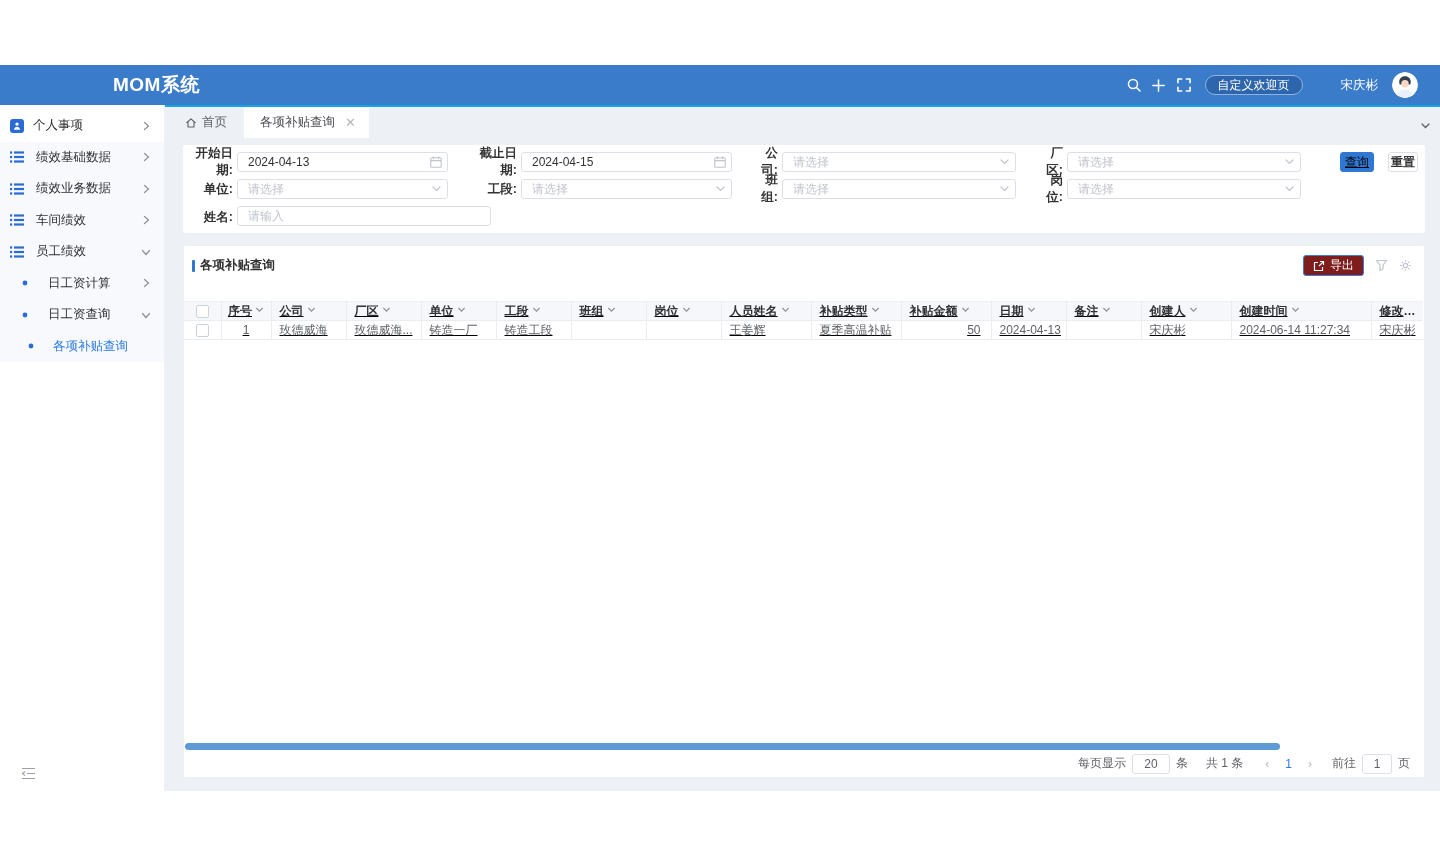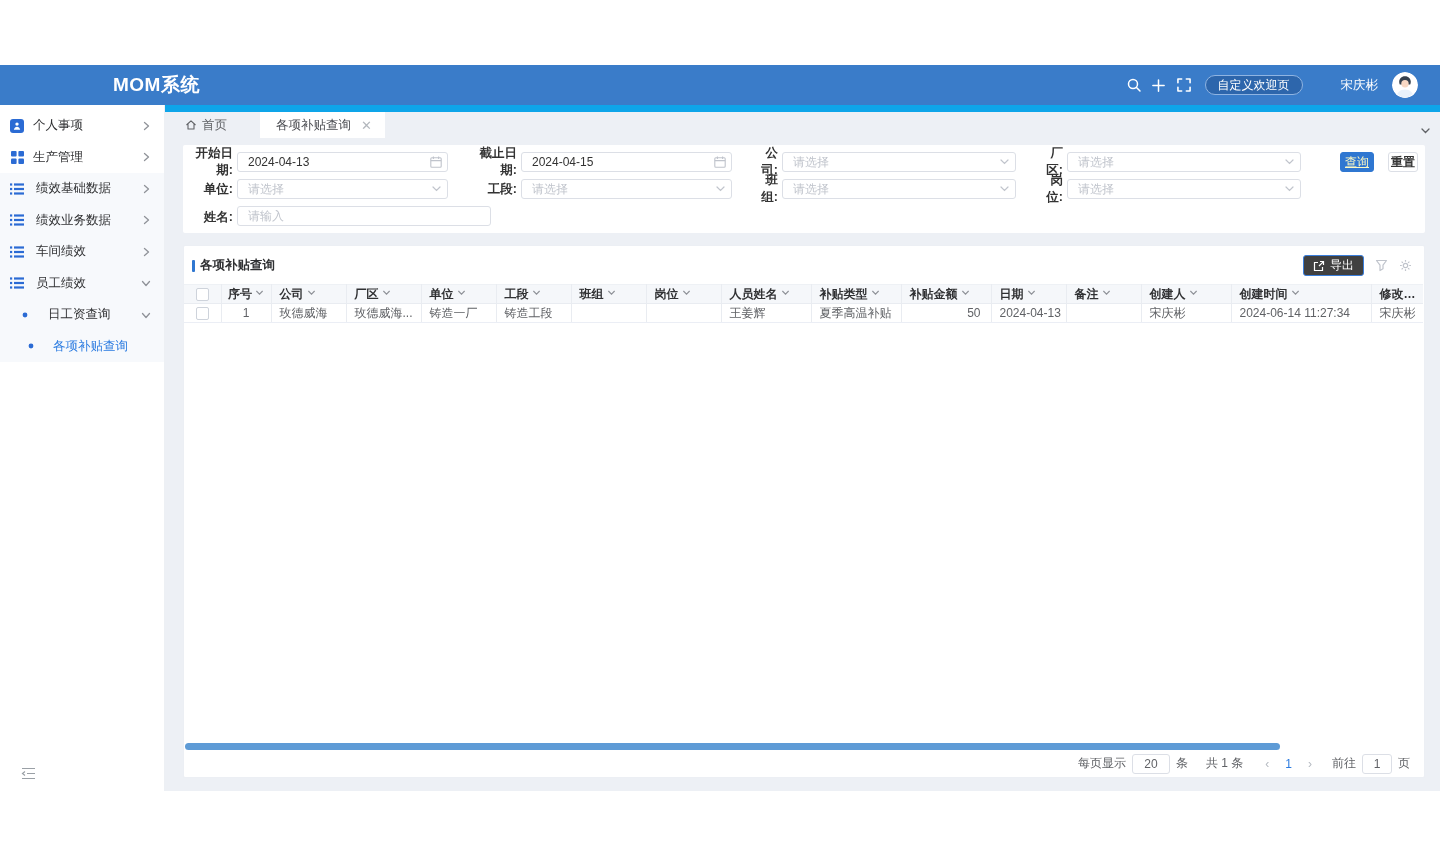--- a/index.html
+++ b/index.html
@@ -32,54 +32,54 @@
   .mi.lv3 { padding-left:18px; background:#f7f9fc; } .mi.lv3 .mlabel { margin-left:16px; }
   .mi.lv4 { padding-left:24px; background:#f7f9fc; } .mi.lv4 .mlabel { margin-left:15px; }
   .mi.active .mlabel { color:#2b7be0; }
   .mi .chev { margin-left:auto; margin-right:13px; display:inline-flex; }
   .mi .chev.down svg { transform:rotate(90deg); }
   .collapse { position:absolute; left:21px; bottom:7px; cursor:pointer; }
 
   .content { flex:1; background:#edf0f5; position:relative; overflow:hidden; }
 
   
-  .tabstrip { height:33px; border-top:7px solid #0ea5e9; display:flex; align-items:stretch; position:relative;gap:16px; }
+  .tabstrip { height:33px; border-top:2px solid #0ea5e9; display:flex; align-items:stretch; position:relative; }
   .home-tab { display:flex; align-items:center; gap:5px; padding:0 17px 0 20px; font-size:12.5px; color:#606266; cursor:pointer; }
   .active-tab { background:#fff; display:flex; align-items:center; gap:10px; padding:0 13px 0 16px;
     font-size:12.5px; color:#494b50; cursor:pointer; }
   .tab-close { color:#b3b7bd; font-size:13px; cursor:pointer; line-height:1; }
   .strip-caret { position:absolute; right:9px; top:10px; cursor:pointer; }
 
   
   .filter-card { margin:7px 15px 0 18px; background:#fff; border-radius:2px; padding:7px 0; }
   .frow { display:flex; align-items:center; height:20px; margin-bottom:7px; }
   .frow:last-child { margin-bottom:0;align-items:flex-end; }
   .flabel { font-size:12.5px; color:#333; font-weight:bold; text-align:right; padding-right:4px; flex:0 0 auto; }
   .fctrl { position:relative; height:20px; flex:0 0 auto; }
   .fctrl input { width:100%; height:20px; border:1px solid #dcdfe6; border-radius:3px; padding:0 22px 0 10px;
     font-size:12px; color:#333; outline:none; font-family:inherit; background:#fff; }
   .fctrl input::placeholder { color:#c0c4cc; }
   .fctrl .ctrl-icon { position:absolute; right:6px; top:4px; pointer-events:none; display:inline-flex; }
   .fbtns { display:flex; align-items:center; margin-left:39px; gap:14px; }
   .btn { height:20px; font-size:12px; border-radius:3px; cursor:pointer; font-family:inherit; line-height:1; }
-  .btn-primary { background:#2f77d1; border:1px solid #2f77d1; color:#fef9c3; width:34px;text-decoration:underline; }
+  .btn-primary { background:#2f77d1; border:1px solid #2f77d1; color:#000000; width:34px;text-decoration:underline; }
   .btn-plain { background:#fff; border:1px solid #dcdfe6; color:#333; width:30px; font-weight:bold; }
 
   
   .table-card { margin:12px 15px 0 18px; background:#fff; border:1px solid #eceff4; border-radius:2px;
     height:533px; position:relative; overflow:hidden; }
   .card-head { display:flex; align-items:center; padding:9px 12px 8px 8px; }
   .accent { width:3px; height:12px; background:#2f77d1; border-radius:1px; }
   .sec-title { font-size:12.5px; font-weight:bold; color:#303133; margin-left:5px; }
   .head-right { margin-left:auto; display:flex; align-items:center; gap:11px; }
-  .export-btn { background:#404040; border:1px solid #3a7edb; color:#fff; height:21px; border-radius:3px;
+  .export-btn { background:#7f1d1d; border:1px solid #3a7edb; color:#fff; height:21px; border-radius:3px;
     font-size:12px; display:inline-flex; align-items:center; gap:5px; padding:0 9px; cursor:pointer; font-family:inherit; }
   .hicon { display:inline-flex; cursor:pointer; }
 
-  table.grid { border-collapse:collapse; table-layout:fixed; width:1239px; margin-top:0; }
+  table.grid { border-collapse:collapse; table-layout:fixed; width:1239px; margin-top:17px;text-decoration:underline; }
   table.grid th, table.grid td { border-right:1px solid #e9ecf1; font-size:12px; height:19px;
     padding:0 0 0 8px; white-space:nowrap; overflow:hidden; text-overflow:ellipsis; }
   table.grid th:last-child, table.grid td:last-child { border-right:none; }
   table.grid thead th { background:#f5f7fa; color:#303133; font-weight:bold; text-align:left;
     border-top:1px solid #eef1f5; border-bottom:1px solid #e9ecf1; }
   table.grid tbody td { color:#606266; border-bottom:1px solid #ebeef5; }
   th .sort-caret { margin-left:3px; display:inline-flex; vertical-align:1px; }
   .cb { display:inline-block; width:13px; height:13px; border:1px solid #ced3db; border-radius:2px; background:#fff;
     vertical-align:middle; cursor:pointer; }
   .cell-center { text-align:center !important; padding-left:0 !important; }
@@ -147,38 +147,20 @@
                   <path d="M3.8 10.8c.5-2 1.8-3 3.2-3s2.7 1 3.2 3z" fill="#fff"></path>
                 </svg>
               </span>
               <span class="mlabel">个人事项</span>
               <span class="chev">
                 <svg width="10" height="10" viewBox="0 0 10 10">
                   <path d="M3.5 1.5L7.5 5l-4 3.5" fill="none" stroke="#909399" stroke-width="1.3" stroke-linecap="round" stroke-linejoin="round"></path>
                 </svg>
               </span>
             </div>
-            <div class="mi lv1">
-              <span class="mic">
-                <svg width="13" height="13" viewBox="0 0 13 13">
-                  <g fill="#2b6bd4">
-                    <rect width="5.6" height="5.6" rx="1"></rect>
-                    <rect x="7.4" width="5.6" height="5.6" rx="1"></rect>
-                    <rect y="7.4" width="5.6" height="5.6" rx="1"></rect>
-                    <rect x="7.4" y="7.4" width="5.6" height="5.6" rx="1"></rect>
-                  </g>
-                </svg>
-              </span>
-              <span class="mlabel">生产管理</span>
-              <span class="chev">
-                <svg width="10" height="10" viewBox="0 0 10 10">
-                  <path d="M3.5 1.5L7.5 5l-4 3.5" fill="none" stroke="#909399" stroke-width="1.3" stroke-linecap="round" stroke-linejoin="round"></path>
-                </svg>
-              </span>
-            </div>
             <div class="mi lv2">
               <span class="mic">
                 <svg width="14" height="12" viewBox="0 0 14 12">
                   <g fill="#2b6bd4">
                     <rect y="0.4" width="2.2" height="2.2"></rect>
                     <rect x="4" y="0.4" width="10" height="2.2"></rect>
                     <rect y="4.9" width="2.2" height="2.2"></rect>
                     <rect x="4" y="4.9" width="10" height="2.2"></rect>
                     <rect y="9.4" width="2.2" height="2.2"></rect>
                     <rect x="4" y="9.4" width="10" height="2.2"></rect>
@@ -240,20 +222,33 @@
                     <rect x="4" y="0.4" width="10" height="2.2"></rect>
                     <rect y="4.9" width="2.2" height="2.2"></rect>
                     <rect x="4" y="4.9" width="10" height="2.2"></rect>
                     <rect y="9.4" width="2.2" height="2.2"></rect>
                     <rect x="4" y="9.4" width="10" height="2.2"></rect>
                   </g>
                 </svg>
               </span>
               <span class="mlabel">员工绩效</span>
               <span class="chev down">
+                <svg width="10" height="10" viewBox="0 0 10 10">
+                  <path d="M3.5 1.5L7.5 5l-4 3.5" fill="none" stroke="#909399" stroke-width="1.3" stroke-linecap="round" stroke-linejoin="round"></path>
+                </svg>
+              </span>
+            </div>
+            <div class="mi lv3">
+              <span class="mic">
+                <svg width="6" height="6" viewBox="0 0 6 6">
+                  <circle cx="3" cy="3" r="2.4" fill="#2b6bd4"></circle>
+                </svg>
+              </span>
+              <span class="mlabel">日工资计算</span>
+              <span class="chev">
                 <svg width="10" height="10" viewBox="0 0 10 10">
                   <path d="M3.5 1.5L7.5 5l-4 3.5" fill="none" stroke="#909399" stroke-width="1.3" stroke-linecap="round" stroke-linejoin="round"></path>
                 </svg>
               </span>
             </div>
             <div class="mi lv3">
               <span class="mic">
                 <svg width="6" height="6" viewBox="0 0 6 6">
                   <circle cx="3" cy="3" r="2.4" fill="#2b6bd4"></circle>
                 </svg>

